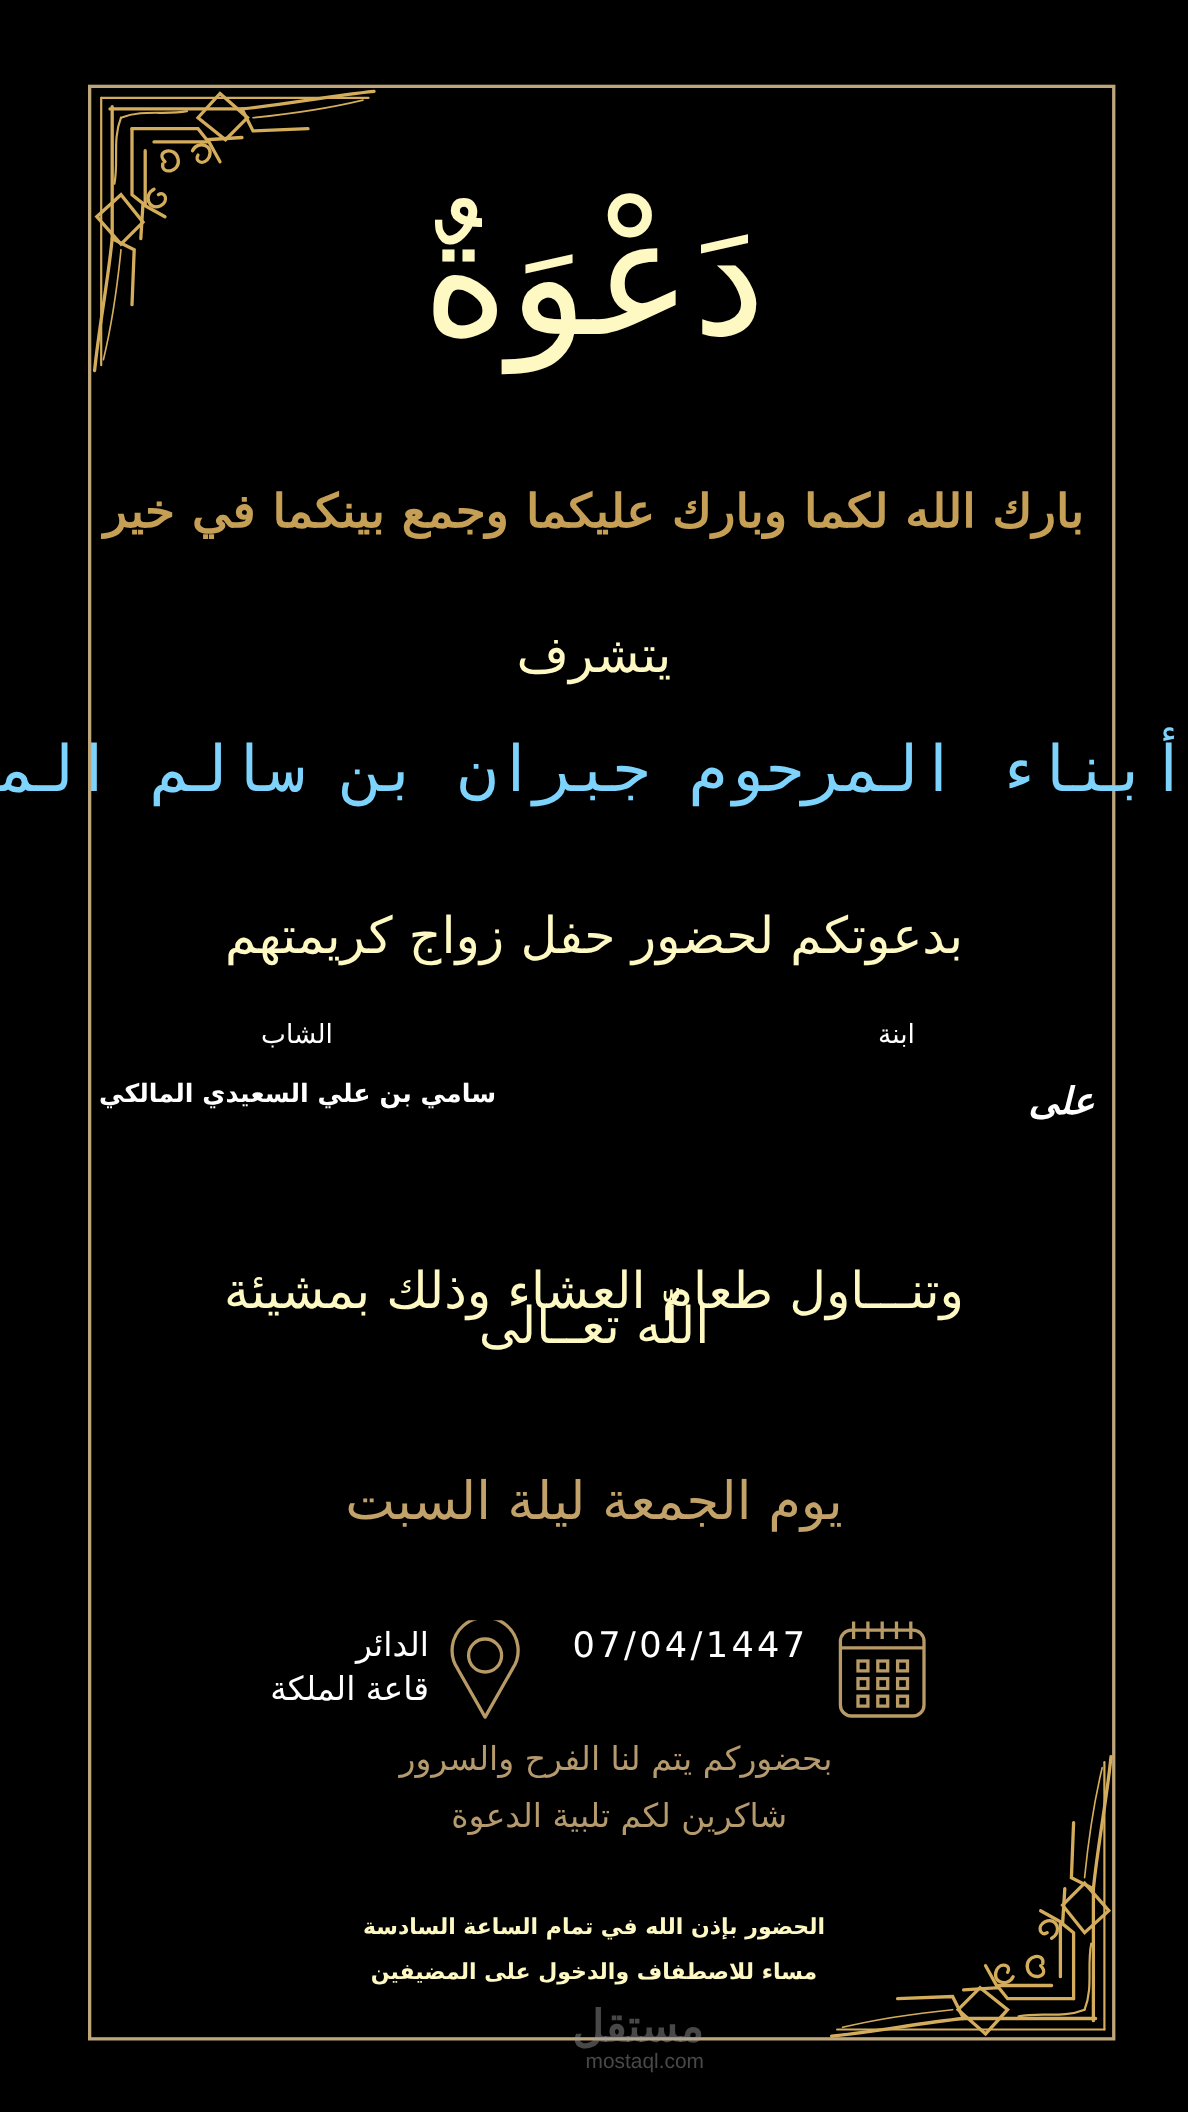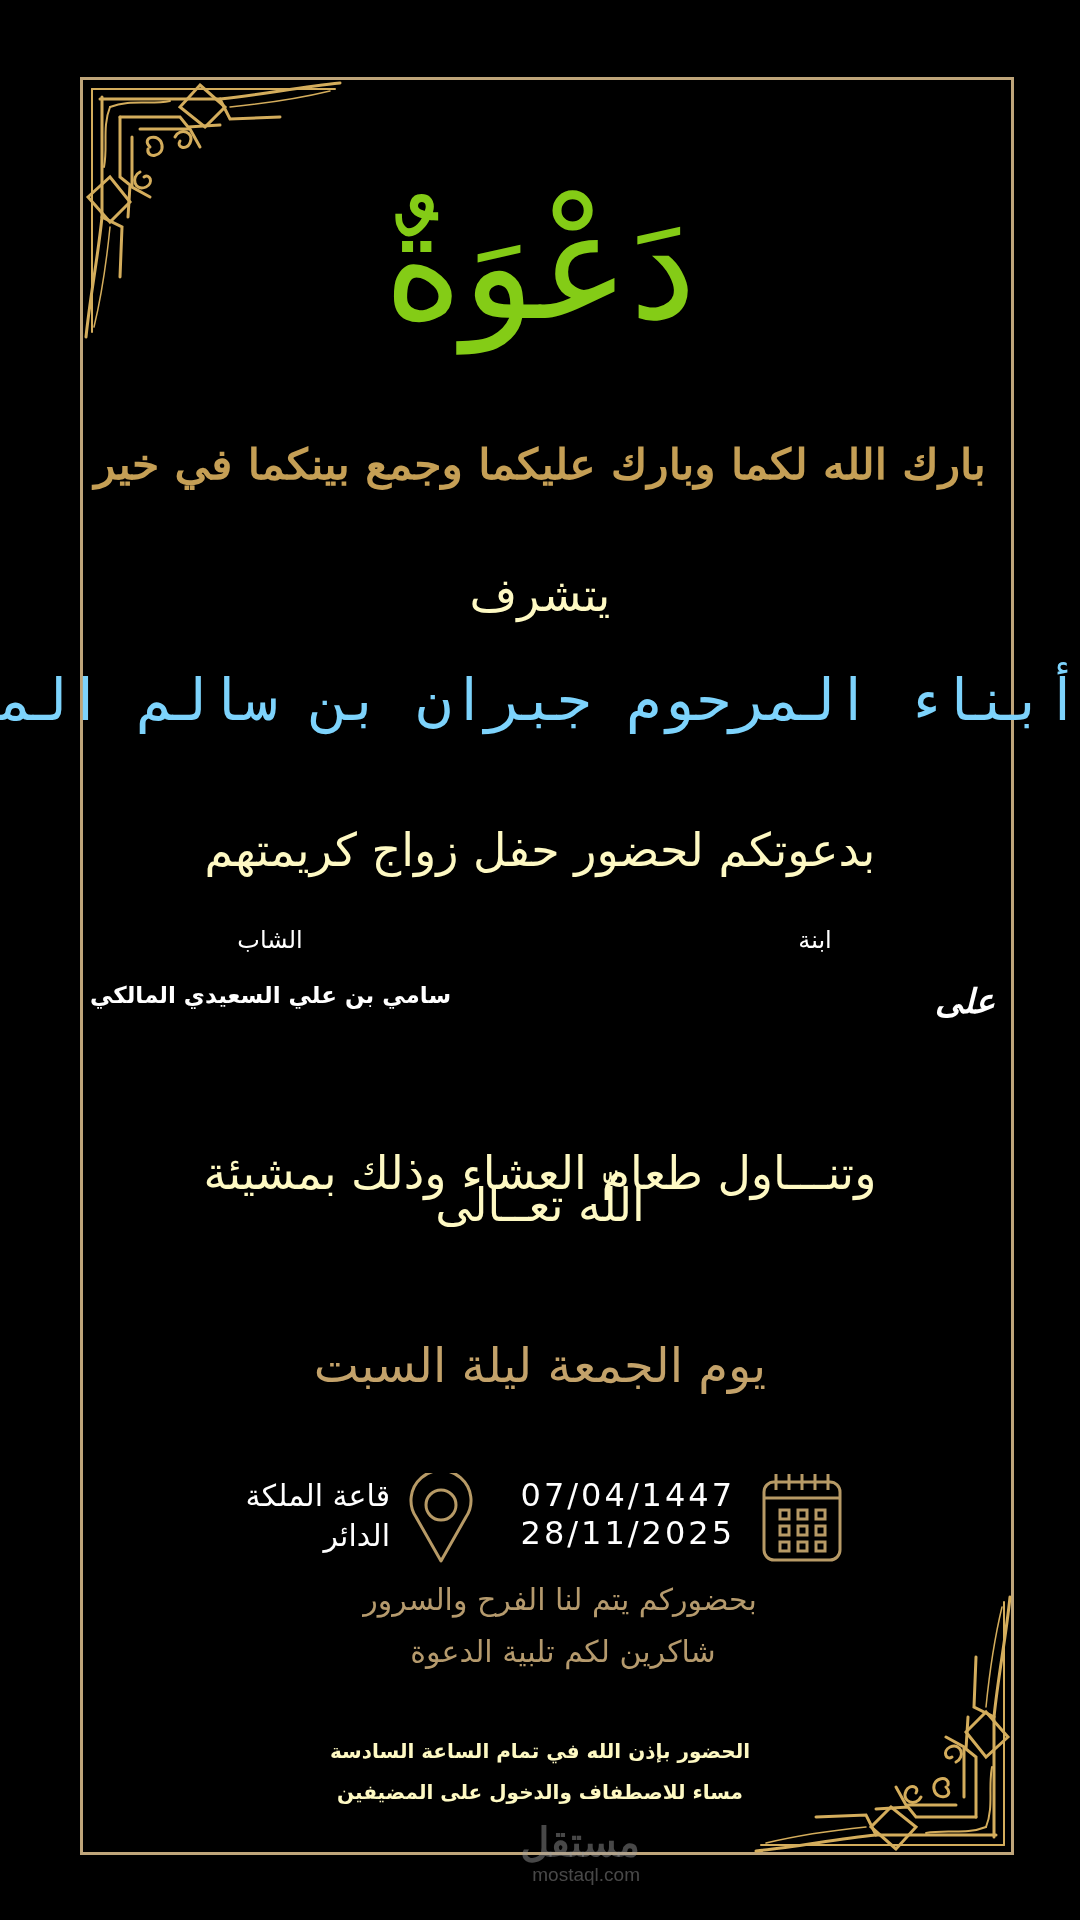--- a/index.html
+++ b/index.html
@@ -35,25 +35,25 @@
       position: absolute;
       left: 0;
       width: 1080px;
       text-align: center;
       direction: rtl;
       white-space: nowrap;
     }
     .white { color: #fef9c3; }
 
     .title {
-      top: 156px;
+      top: 143px;
       font-family: "DejaVu Serif", serif;
       font-size: 150px;
       line-height: 220px;
-      color: #84cc16;
+      color: #fef9c3;
     }
     .blessing {
       top: 420px;
       font-family: "DejaVu Serif", serif;
       font-size: 42px;
       font-weight: bold;
       line-height: 90px;
       color: #c59f55;
       letter-spacing: -1px;
       transform: scaleX(1.05);
@@ -299,29 +299,28 @@
     <rect x="56" y="40" width="9" height="9"></rect>
     <rect x="20" y="56" width="9" height="9"></rect>
     <rect x="38" y="56" width="9" height="9"></rect>
     <rect x="56" y="56" width="9" height="9"></rect>
     <rect x="20" y="72" width="9" height="9"></rect>
     <rect x="38" y="72" width="9" height="9"></rect>
     <rect x="56" y="72" width="9" height="9"></rect>
   </svg>
   <div class="dates">
     <div>07/04/1447</div>
-    <div>28/11/2025</div>
   </div>
   <svg class="pin-icon" viewBox="0 0 66 92" fill="none" stroke="#b79a66" stroke-width="3">
     <path d="M33 88 L8 44 A30 30 0 1 1 58 44 Z" stroke-linejoin="round"></path>
     <circle cx="33" cy="32" r="15"></circle>
   </svg>
   <div class="venue">
+    <div>الدائر</div>
     <div>قاعة الملكة</div>
-    <div>الدائر</div>
   </div>
 </div>
 
 <div class="txt thanks1">بحضوركم يتم لنا الفرح والسرور</div>
 <div class="txt thanks2">شاكرين لكم تلبية الدعوة</div>
 
 <div class="txt note1 white">الحضور بإذن الله في تمام الساعة السادسة</div>
 <div class="txt note2 white">مساء للاصطفاف والدخول على المضيفين</div>
 
 <div class="watermark">

